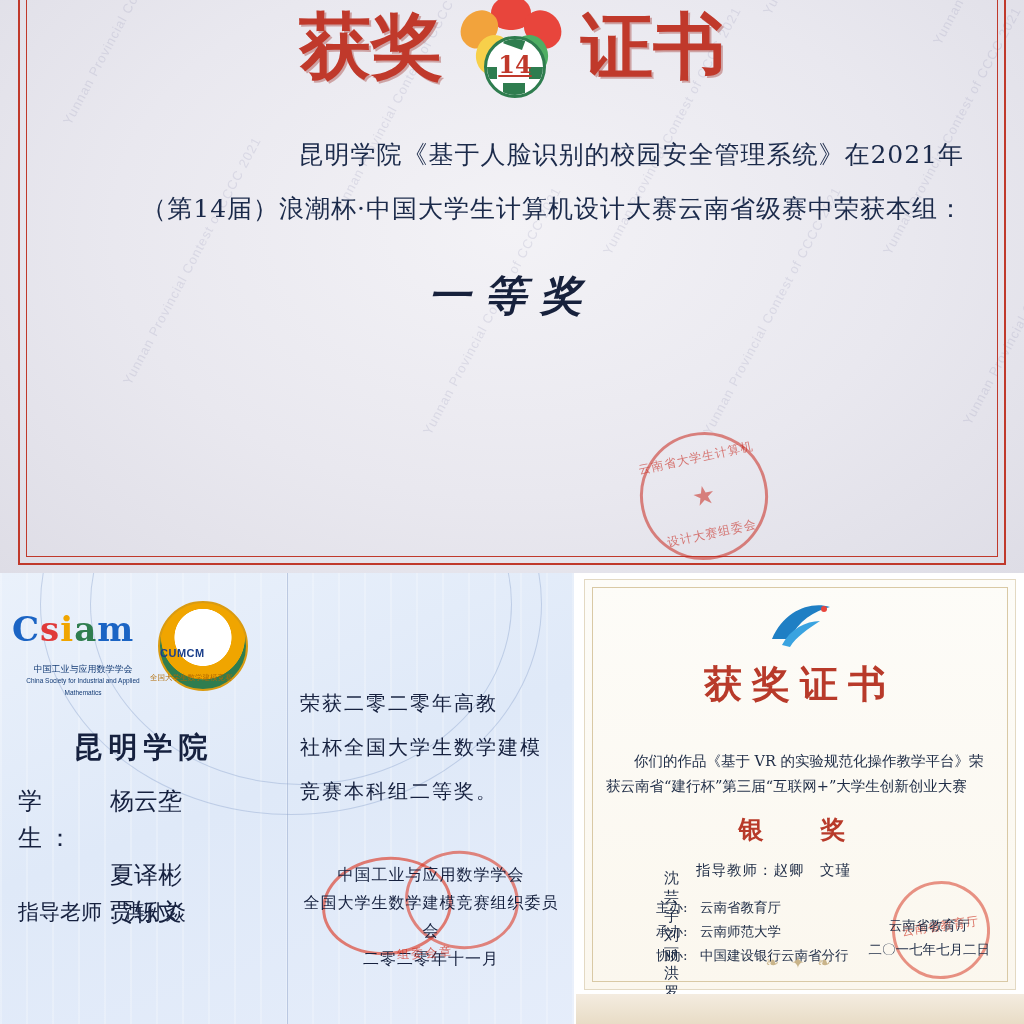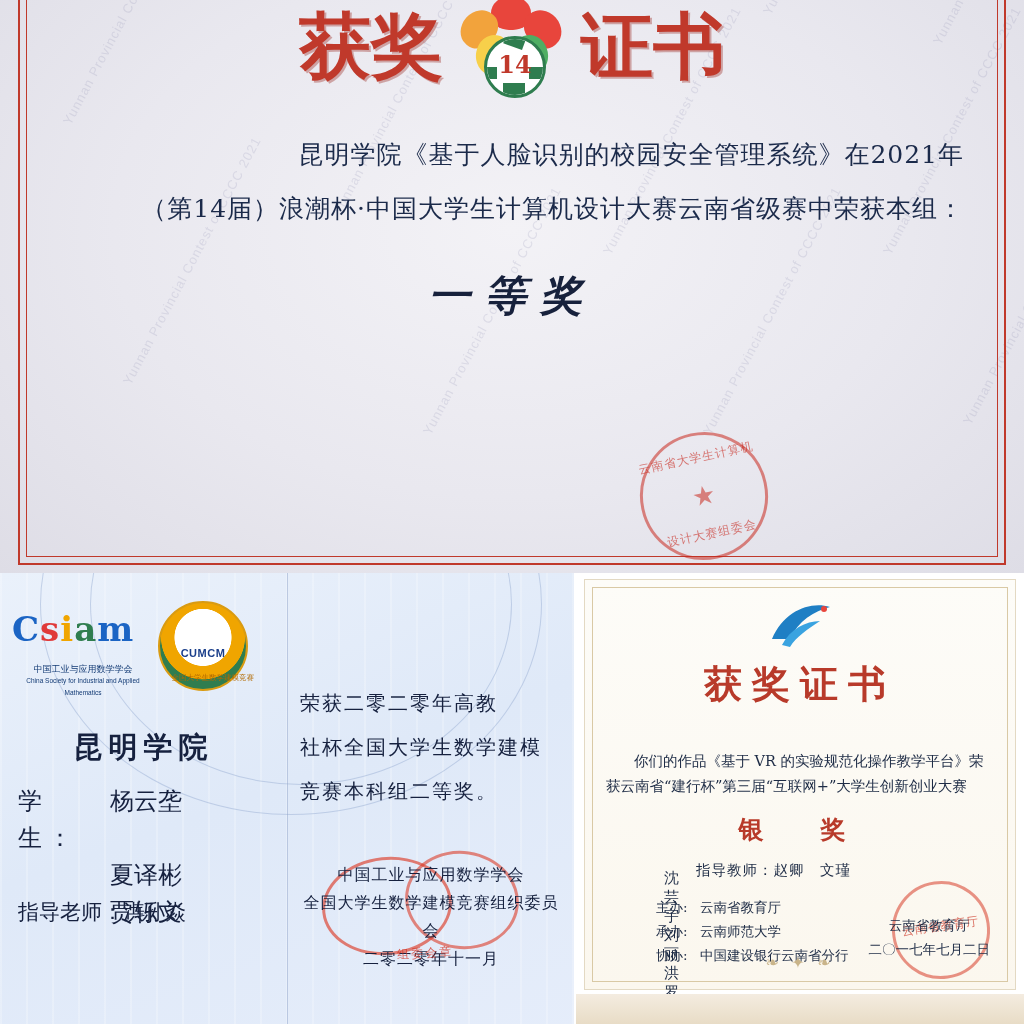--- a/index.html
+++ b/index.html
@@ -48,20 +48,21 @@
   .petal{position:absolute;width:40px;height:34px;border-radius:50% 50% 45% 45%;}
   .ball{
     position:absolute;left:31px;top:42px;width:56px;height:56px;border-radius:50%;
     background:#fff;border:3px solid #2f7d4f;overflow:hidden;
   }
   .ball .seg{position:absolute;background:#2f7d4f;}
   .ball .num{
     position:absolute;width:100%;top:11px;text-align:center;
     font-weight:bold;font-size:24px;color:#c0392b;
     font-family:"DejaVu Serif",serif;
+    text-decoration:underline;
   }
   .body-text{
     position:absolute;left:60px;right:60px;top:128px;
     text-align:right;color:#1b2a4a;
     font-family:"DejaVu Serif","Liberation Serif",serif;
     font-size:25px;line-height:54px;letter-spacing:1px;
   }
   .award-big{
     position:absolute;left:0;right:0;top:268px;text-align:center;
     font-family:"DejaVu Serif","Liberation Serif",serif;
@@ -123,25 +124,25 @@
   .ciam-sub{
     position:absolute;left:8px;top:90px;width:150px;text-align:center;
     font-size:9px;color:#123a74;line-height:12px;
   }
   .cumcm-logo{
     position:absolute;left:158px;top:28px;width:86px;height:86px;border-radius:50%;
     background:radial-gradient(circle at 50% 40%,#fff 0 42%, #f0a500 43% 62%, #2f7d4f 63% 100%);
     border:2px solid #d99b12;
   }
   .cumcm-logo .cm{
-    position:absolute;left:0;right:0;top:44px;text-align:center;
+    position:absolute;left:0;right:0;top:44px;text-align:left;
     font-size:11px;font-weight:bold;color:#1b3f8b;letter-spacing:.5px;
   }
   .cumcm-ring{
-    position:absolute;left:150px;top:100px;width:104px;text-align:right;
+    position:absolute;left:150px;top:100px;width:104px;text-align:left;
     font-size:7.5px;color:#b26a00;line-height:10px;
   }
   .bl-school{
     position:absolute;left:0;top:155px;width:287px;text-align:center;
     font-family:"DejaVu Serif","Liberation Serif",serif;
     font-weight:bold;font-size:29px;color:#16213f;letter-spacing:6px;
   }
   .bl-fields{
     position:absolute;left:18px;top:210px;width:260px;
     font-family:"DejaVu Serif","Liberation Serif",serif;

